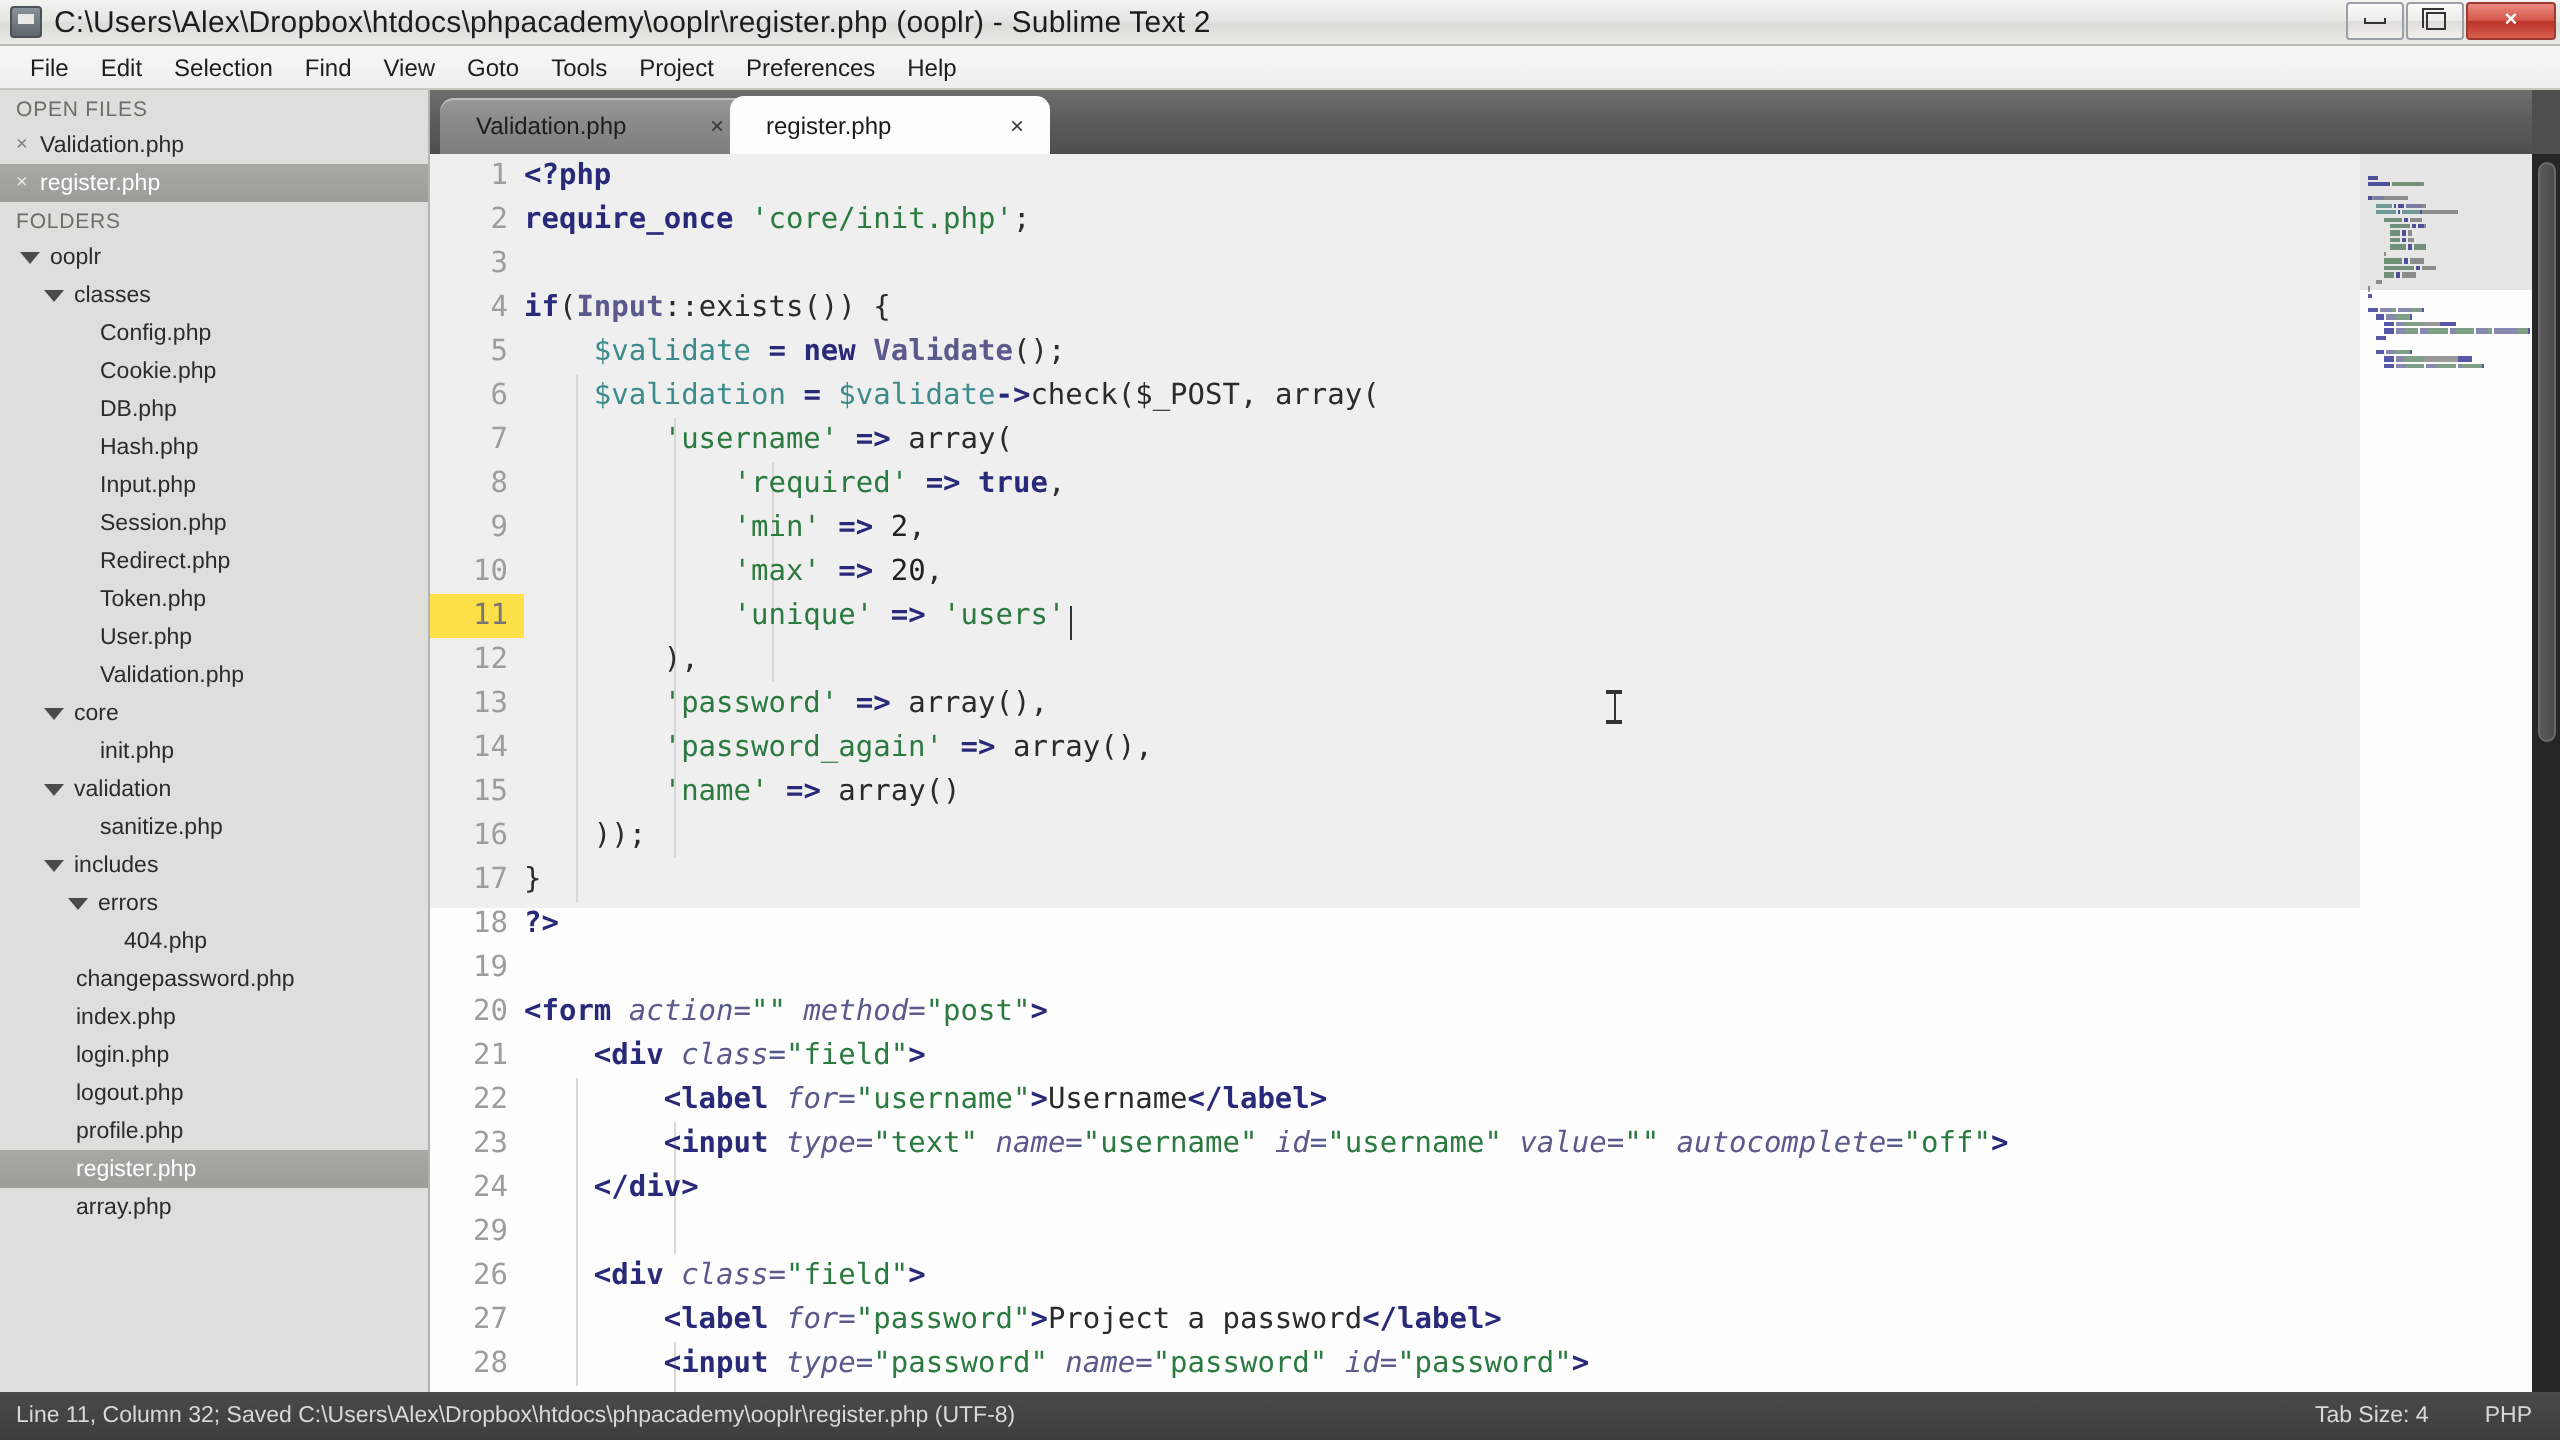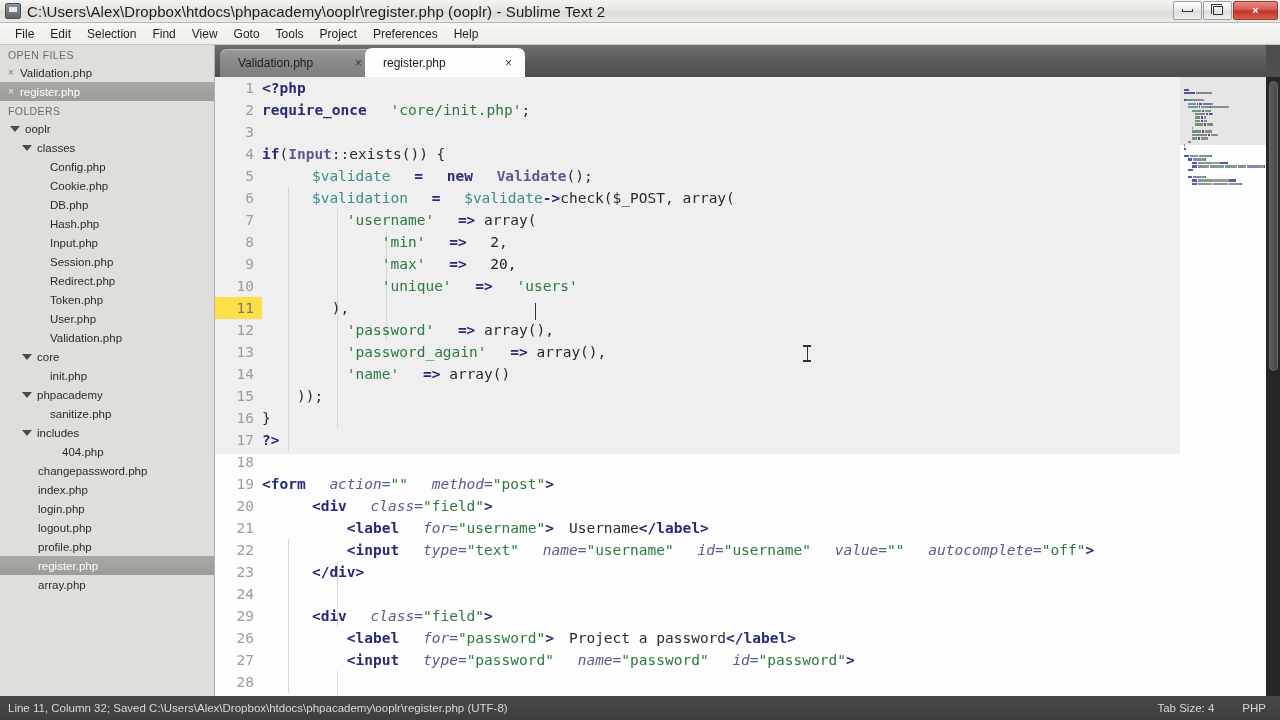--- a/index.html
+++ b/index.html
@@ -149,21 +149,21 @@
   .guide {
     position: absolute; width: 1px; background: #d7d7d7; left: 0; top: 0;
   }
   
   .kw   { color: #29297a; font-weight: bold; }   
   .cls  { color: #5a5a8c; font-weight: bold; }   
   .var  { color: #3d8b8b; }                       
   .str  { color: #2b7a3f; }                       
   .op   { color: #29297a; font-weight: bold; }    
   .num  { color: #222; }
-  .plain{ color: #2b2b2b; margin-left: 15px; }
+  .plain{ color: #2b2b2b; }
   .tag  { color: #29297a; font-weight: bold; }    
   .attr { color: #5a5a8c; font-style: italic; }   
   .punc { color: #2b2b2b; }
 
   
   #caret {
     position: absolute; width: 1px; height: 17px; background: #333;
   }
   #mouse-cursor {
     position: absolute; width: 8px; height: 17px; pointer-events: none;
@@ -296,28 +296,32 @@
       </div>
       <div class="side-row ind2">
         <i class="tri"></i>
         <span>core</span>
       </div>
       <div class="side-row ind-f2">
         <span>init.php</span>
       </div>
       <div class="side-row ind2">
         <i class="tri"></i>
-        <span>phpacademy</span>
+        <span>validation</span>
       </div>
       <div class="side-row ind-f2">
         <span>sanitize.php</span>
       </div>
       <div class="side-row ind2">
         <i class="tri"></i>
         <span>includes</span>
+      </div>
+      <div class="side-row ind3">
+        <i class="tri"></i>
+        <span>errors</span>
       </div>
       <div class="side-row ind-f3">
         <span>404.php</span>
       </div>
       <div class="side-row ind-f1">
         <span>changepassword.php</span>
       </div>
       <div class="side-row ind-f1">
         <span>index.php</span>
       </div>
@@ -389,20 +393,21 @@
         <div class="gnum">28</div>
       </div>
     <div id="code-lines">
         <div class="cline"><span class="tag">&lt;?php</span></div>
         <div class="cline"><span class="kw">require_once</span><span class="plain"> </span><span class="str">'core/init.php'</span><span class="punc">;</span></div>
         <div class="cline">&nbsp;</div>
         <div class="cline"><span class="kw">if</span><span class="punc">(</span><span class="cls">Input</span><span class="punc">::exists()) {</span></div>
         <div class="cline"><span class="plain">    </span><span class="var">$validate</span><span class="plain"> </span><span class="op">=</span><span class="plain"> </span><span class="kw">new</span><span class="plain"> </span><span class="cls">Validate</span><span class="punc">();</span></div>
         <div class="cline"><span class="plain">    </span><span class="var">$validation</span><span class="plain"> </span><span class="op">=</span><span class="plain"> </span><span class="var">$validate</span><span class="op">-&gt;</span><span class="punc">check(</span><span class="punc">$_POST</span><span class="punc">, </span><span class="punc">array(</span></div>
         <div class="cline"><span class="plain">        </span><span class="str">'username'</span><span class="plain"> </span><span class="op">=&gt;</span><span class="punc"> array(</span></div>
+        <div class="cline"><span class="plain">            </span><span class="str">'required'</span><span class="plain"> </span><span class="op">=&gt;</span><span class="plain"> </span><span class="kw">true</span><span class="punc">,</span></div>
         <div class="cline"><span class="plain">            </span><span class="str">'min'</span><span class="plain"> </span><span class="op">=&gt;</span><span class="plain"> </span><span class="num">2</span><span class="punc">,</span></div>
         <div class="cline"><span class="plain">            </span><span class="str">'max'</span><span class="plain"> </span><span class="op">=&gt;</span><span class="plain"> </span><span class="num">20</span><span class="punc">,</span></div>
         <div class="cline"><span class="plain">            </span><span class="str">'unique'</span><span class="plain"> </span><span class="op">=&gt;</span><span class="plain"> </span><span class="str">'users'</span></div>
         <div class="cline"><span class="punc">        ),</span></div>
         <div class="cline"><span class="plain">        </span><span class="str">'password'</span><span class="plain"> </span><span class="op">=&gt;</span><span class="punc"> array(),</span></div>
         <div class="cline"><span class="plain">        </span><span class="str">'password_again'</span><span class="plain"> </span><span class="op">=&gt;</span><span class="punc"> array(),</span></div>
         <div class="cline"><span class="plain">        </span><span class="str">'name'</span><span class="plain"> </span><span class="op">=&gt;</span><span class="punc"> array()</span></div>
         <div class="cline"><span class="punc">    ));</span></div>
         <div class="cline"><span class="punc">}</span></div>
         <div class="cline"><span class="tag">?&gt;</span></div>

